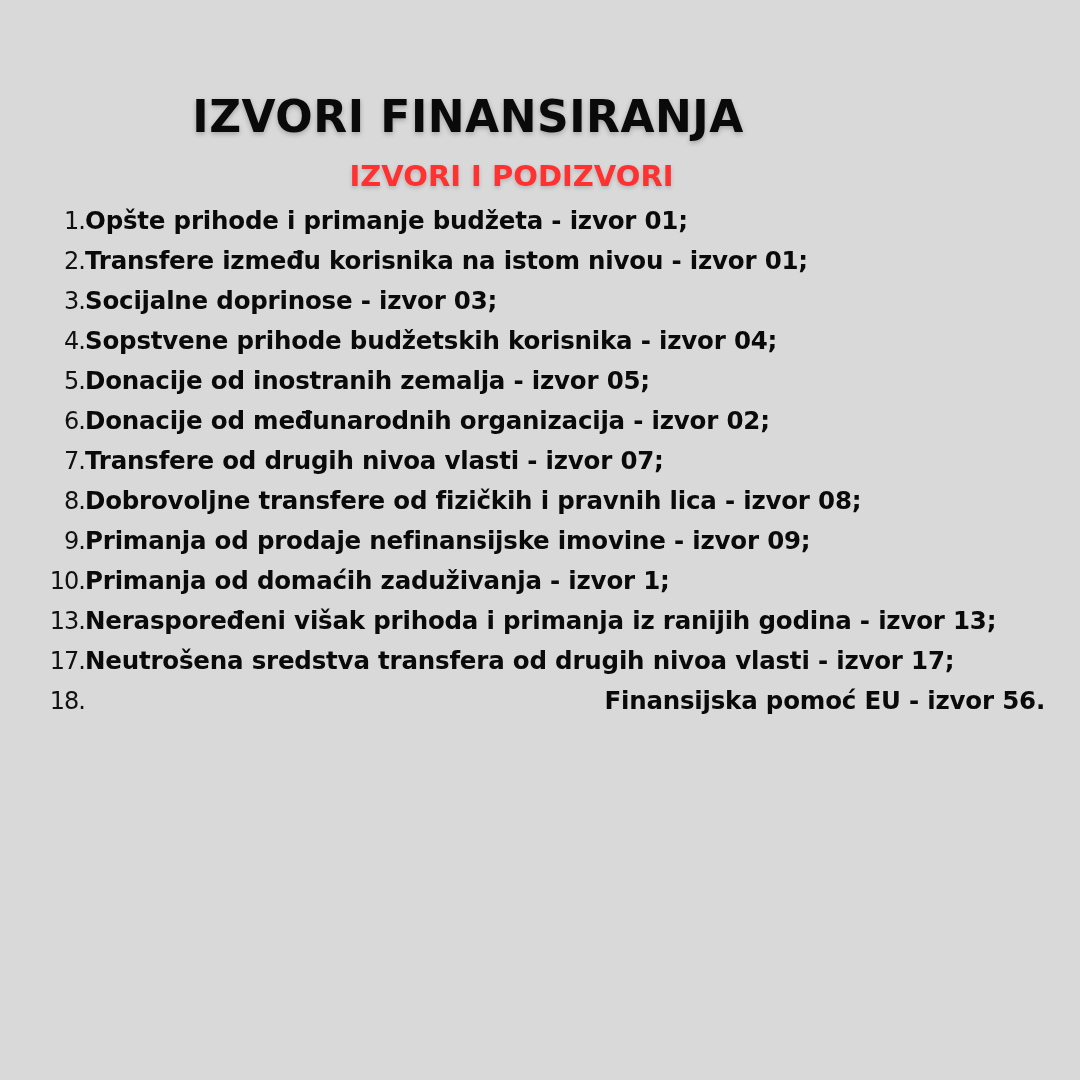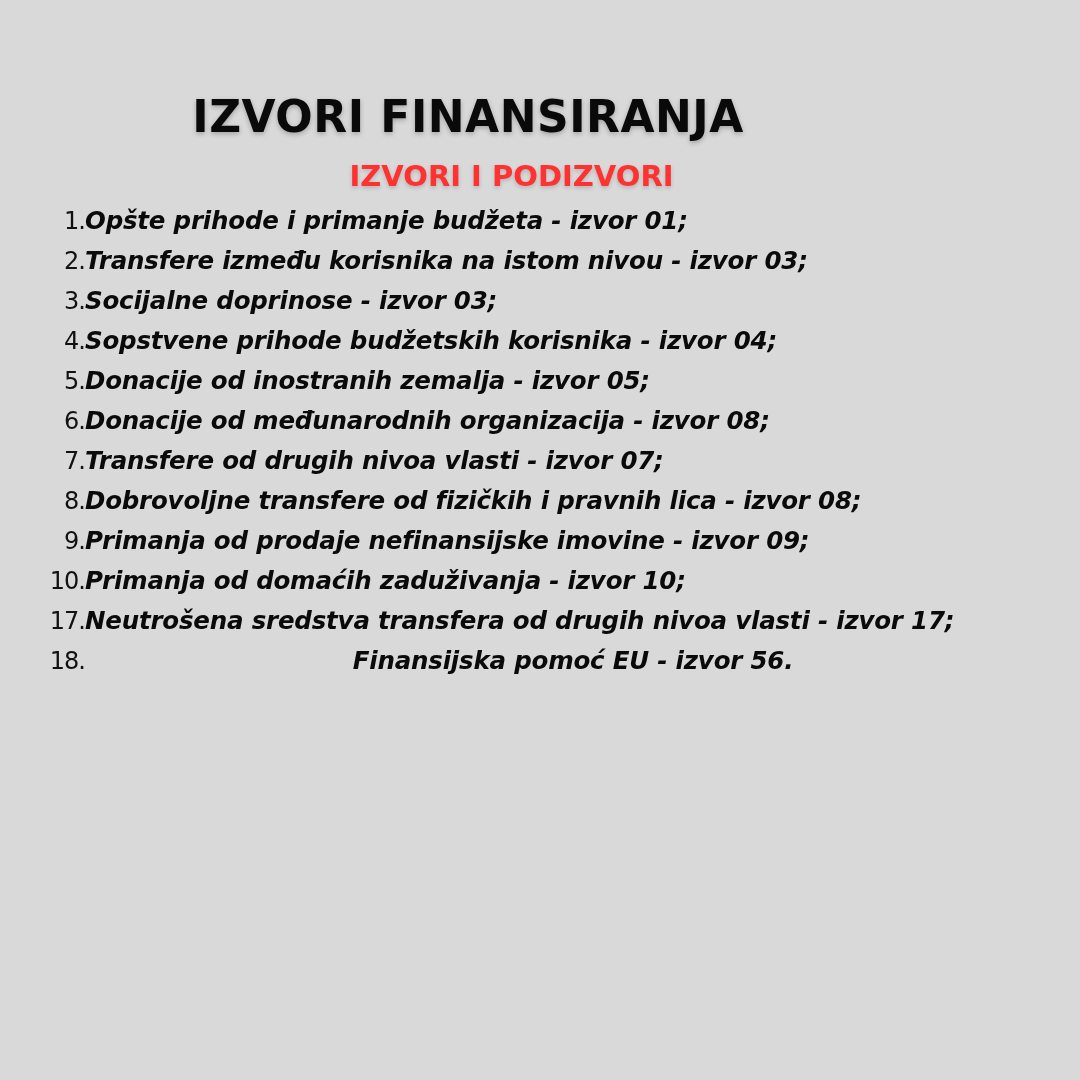--- a/index.html
+++ b/index.html
@@ -65,70 +65,73 @@
       font-size: 24px;
       letter-spacing: -1px;
       color: #111;
     }
     .txt {
       flex: 1;
       font-weight: bold;
       text-align: justify;
       color: #0a0a0a;
       letter-spacing: -0.2px;
-      font-style: italic;
     }
-    .txt.left { text-align: center; margin-left: 16px; }
+    .txt.left { text-align: right; margin-left: 16px; }
   </style>
 </head>
 <body>
 
 <h1 class="title">IZVORI FINANSIRANJA</h1>
 <div class="subtitle">IZVORI I PODIZVORI</div>
 
 <ol class="list">
   <li class="item">
       <span class="num">1.</span>
       <span class="txt">Opšte prihode i primanje budžeta - izvor 01;</span>
     </li>
   <li class="item">
       <span class="num">2.</span>
-      <span class="txt">Transfere između korisnika na istom nivou - izvor 03;</span>
+      <span class="txt">Transfere između korisnika na istom nivou - izvor 01;</span>
     </li>
   <li class="item">
       <span class="num">3.</span>
       <span class="txt">Socijalne doprinose - izvor 03;</span>
     </li>
   <li class="item">
       <span class="num">4.</span>
       <span class="txt">Sopstvene prihode budžetskih korisnika - izvor 04;</span>
     </li>
   <li class="item">
       <span class="num">5.</span>
       <span class="txt">Donacije od inostranih zemalja - izvor 05;</span>
     </li>
   <li class="item">
       <span class="num">6.</span>
-      <span class="txt">Donacije od međunarodnih organizacija - izvor 08;</span>
+      <span class="txt">Donacije od međunarodnih organizacija - izvor 02;</span>
     </li>
   <li class="item">
       <span class="num">7.</span>
       <span class="txt">Transfere od drugih nivoa vlasti - izvor 07;</span>
     </li>
   <li class="item">
       <span class="num">8.</span>
       <span class="txt">Dobrovoljne transfere od fizičkih i pravnih lica - izvor 08;</span>
     </li>
   <li class="item">
       <span class="num">9.</span>
       <span class="txt">Primanja od prodaje nefinansijske imovine - izvor 09;</span>
     </li>
   <li class="item">
       <span class="num">10.</span>
-      <span class="txt">Primanja od domaćih zaduživanja - izvor 10;</span>
+      <span class="txt">Primanja od domaćih zaduživanja - izvor 1;</span>
+    </li>
+  <li class="item">
+      <span class="num">13.</span>
+      <span class="txt">Neraspoređeni višak prihoda i primanja iz ranijih godina - izvor 13;</span>
     </li>
   <li class="item">
       <span class="num">17.</span>
       <span class="txt">Neutrošena sredstva transfera od drugih nivoa vlasti - izvor 17;</span>
     </li>
   <li class="item">
       <span class="num">18.</span>
       <span class="txt left">Finansijska pomoć EU - izvor 56.</span>
     </li>
 </ol>

